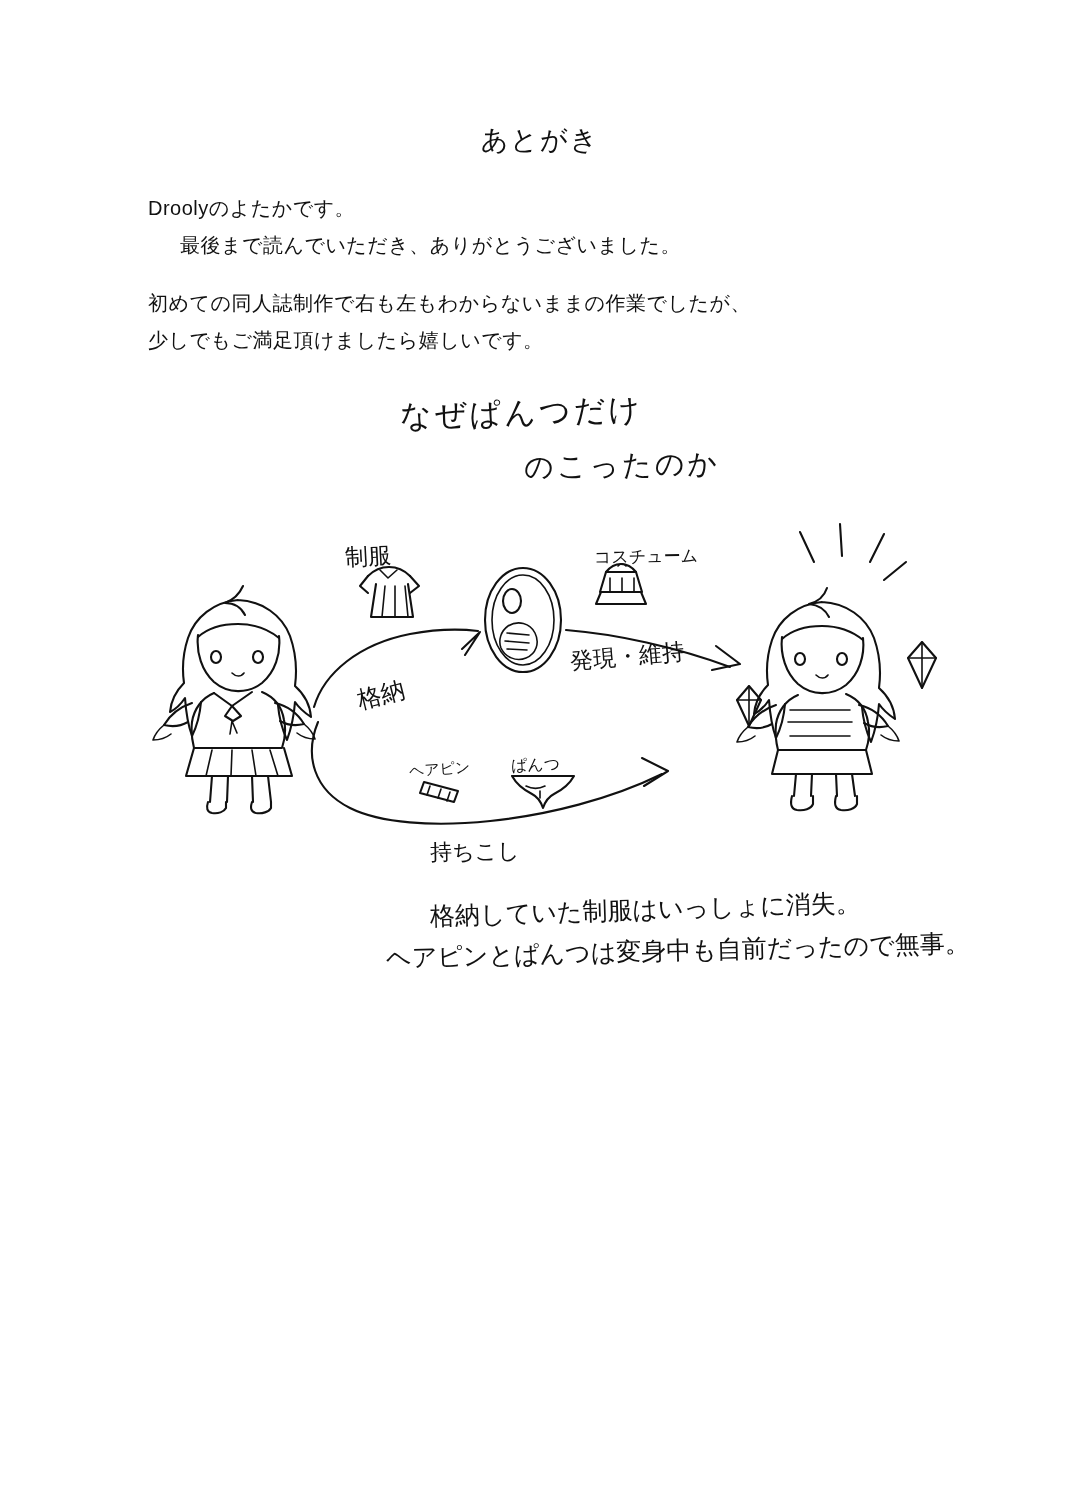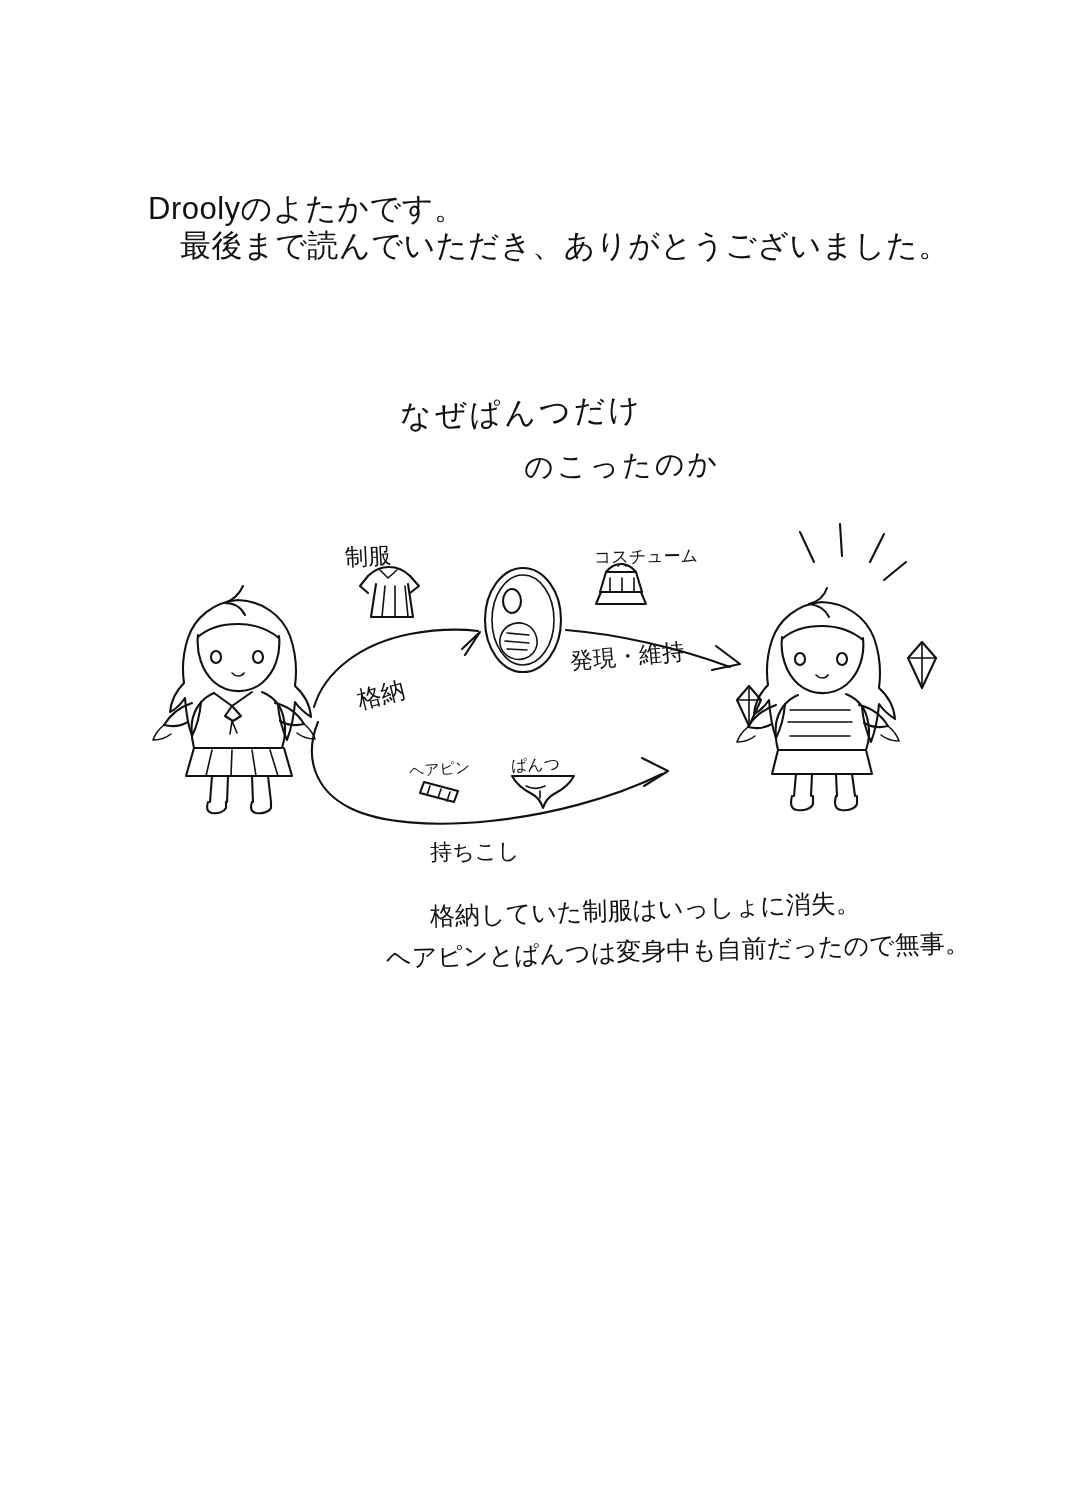--- a/index.html
+++ b/index.html
@@ -30,21 +30,21 @@
     width: 1080px;
     text-align: center;
     font-size: 27px;
     letter-spacing: 2px;
     color: #111;
   }
 
   .para {
     position: absolute;
     left: 148px;
-    font-size: 31px;
+    font-size: 20px;
     line-height: 37px;
     letter-spacing: 0.5px;
     color: #111;
     white-space: nowrap;
   }
   .para.p1 { top: 190px; }
   .para.p2 { top: 227px; margin-left: 32px; }
   .para.p3 { top: 285px; }
   .para.p4 { top: 322px; }
 
@@ -95,23 +95,26 @@
 
   svg.art { position: absolute; left: 0; top: 0; width: 1080px; height: 1510px; pointer-events: none; }
   .ink { fill: none; stroke: #111; stroke-width: 2.1; stroke-linecap: round; stroke-linejoin: round; }
   .ink-thin { fill: none; stroke: #111; stroke-width: 1.6; stroke-linecap: round; stroke-linejoin: round; }
 </style>
 </head>
 <body>
 
 <div class="page">
 
+  <div class="afterword-title">あとがき</div>
 
   <div class="para p1">Droolyのよたかです。</div>
   <div class="para p2">最後まで読んでいただき、ありがとうございました。</div>
+  <div class="para p3">初めての同人誌制作で右も左もわからないままの作業でしたが、</div>
+  <div class="para p4">少しでもご満足頂けましたら嬉しいです。</div>
 
   <div class="hand hw-title-1">なぜぱんつだけ</div>
   <div class="hand hw-title-2">のこったのか</div>
 
   <svg class="art" viewBox="0 0 1080 1510">
 
     <g>
 
       <path class="ink" d="M243 586 c-4 9 -10 14 -18 17 c10 0 16 4 20 12"></path>
 

